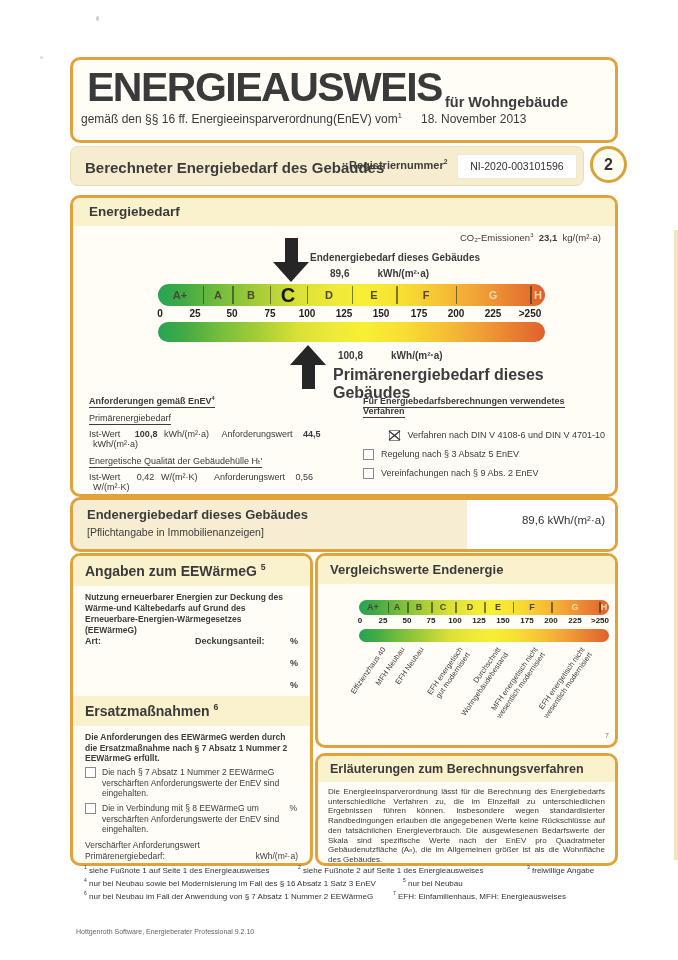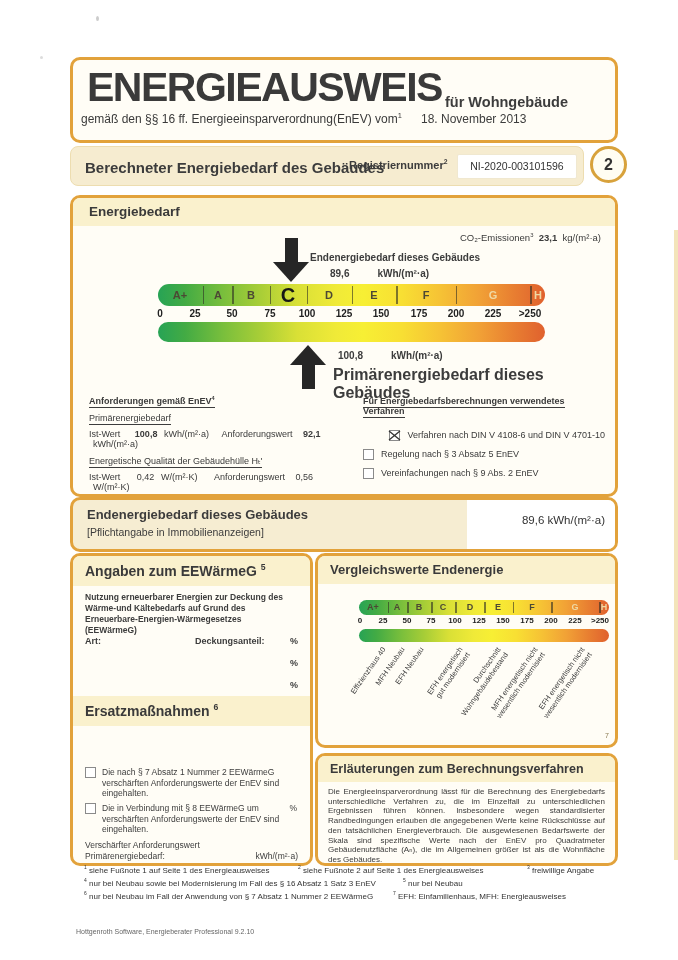--- a/index.html
+++ b/index.html
@@ -117,21 +117,21 @@
     </div>
 
     <div style="position:absolute;left:16px;top:198px;width:265px;font-size:9px;color:#3a3a3a;">
       <div style="margin-bottom:7px;font-weight:bold;"><span class="ul"><span>Anforderungen gemäß EnEV</span><sup>4</sup></span></div>
       <div style="margin-bottom:6px;"><span class="ul">Primärenergiebedarf</span></div>
       <div style="margin-bottom:7px;">
         <span>Ist-Wert</span>
         <b style="margin-left:12px;">100,8</b>
         <span style="margin-left:4px;">kWh/(m²·a)</span>
         <span style="margin-left:10px;">Anforderungswert</span>
-        <b style="margin-left:8px;">92,1</b>
+        <b style="margin-left:8px;">44,5</b>
         <span style="margin-left:4px;">kWh/(m²·a)</span>
       </div>
       <div style="margin-bottom:6px;"><span class="ul">Energetische Qualität der Gebäudehülle Hₜ'</span></div>
       <div style="margin-bottom:8px;">
         <span>Ist-Wert</span>
         <span style="margin-left:14px;">0,42</span>
         <span style="margin-left:4px;">W/(m²·K)</span>
         <span style="margin-left:14px;">Anforderungswert</span>
         <span style="margin-left:8px;">0,56</span>
         <span style="margin-left:4px;">W/(m²·K)</span>
@@ -178,20 +178,21 @@
       <span>Art:</span>
       <span style="position:absolute;left:110px;">Deckungsanteil:</span>
       <span style="position:absolute;right:0;">%</span>
     </div>
     <div style="position:absolute;right:12px;top:102px;font-size:9px;font-weight:bold;">%</div>
     <div style="position:absolute;right:12px;top:124px;font-size:9px;font-weight:bold;">%</div>
 
     <div class="bandhead" style="position:absolute;left:0;top:140px;right:0;height:30px;line-height:30px;padding-left:12px;font-size:14px;">
       <span>Ersatzmaßnahmen</span>&nbsp;<sup>6</sup>
     </div>
+    <div style="position:absolute;left:12px;top:176px;width:210px;font-size:8.5px;font-weight:bold;line-height:10.5px;">Die Anforderungen des EEWärmeG werden durch die Ersatzmaßnahme nach § 7 Absatz 1 Nummer 2 EEWärmeG erfüllt.</div>
     <div style="position:absolute;left:12px;top:211px;width:212px;display:flex;gap:6px;align-items:flex-start;font-size:8.5px;line-height:10.5px;">
       <span class="cb"></span>
       <span>Die nach § 7 Absatz 1 Nummer 2 EEWärmeG verschärften Anforderungswerte der EnEV sind eingehalten.</span>
     </div>
     <div style="position:absolute;left:12px;top:247px;width:212px;display:flex;gap:6px;align-items:flex-start;font-size:8.5px;line-height:10.5px;">
       <span class="cb"></span>
       <span><span>Die in Verbindung mit § 8 EEWärmeG um</span>
         <span style="position:absolute;right:0;top:0;">%</span><br>
         <span>verschärften Anforderungswerte der EnEV sind eingehalten.</span></span>
     </div>

